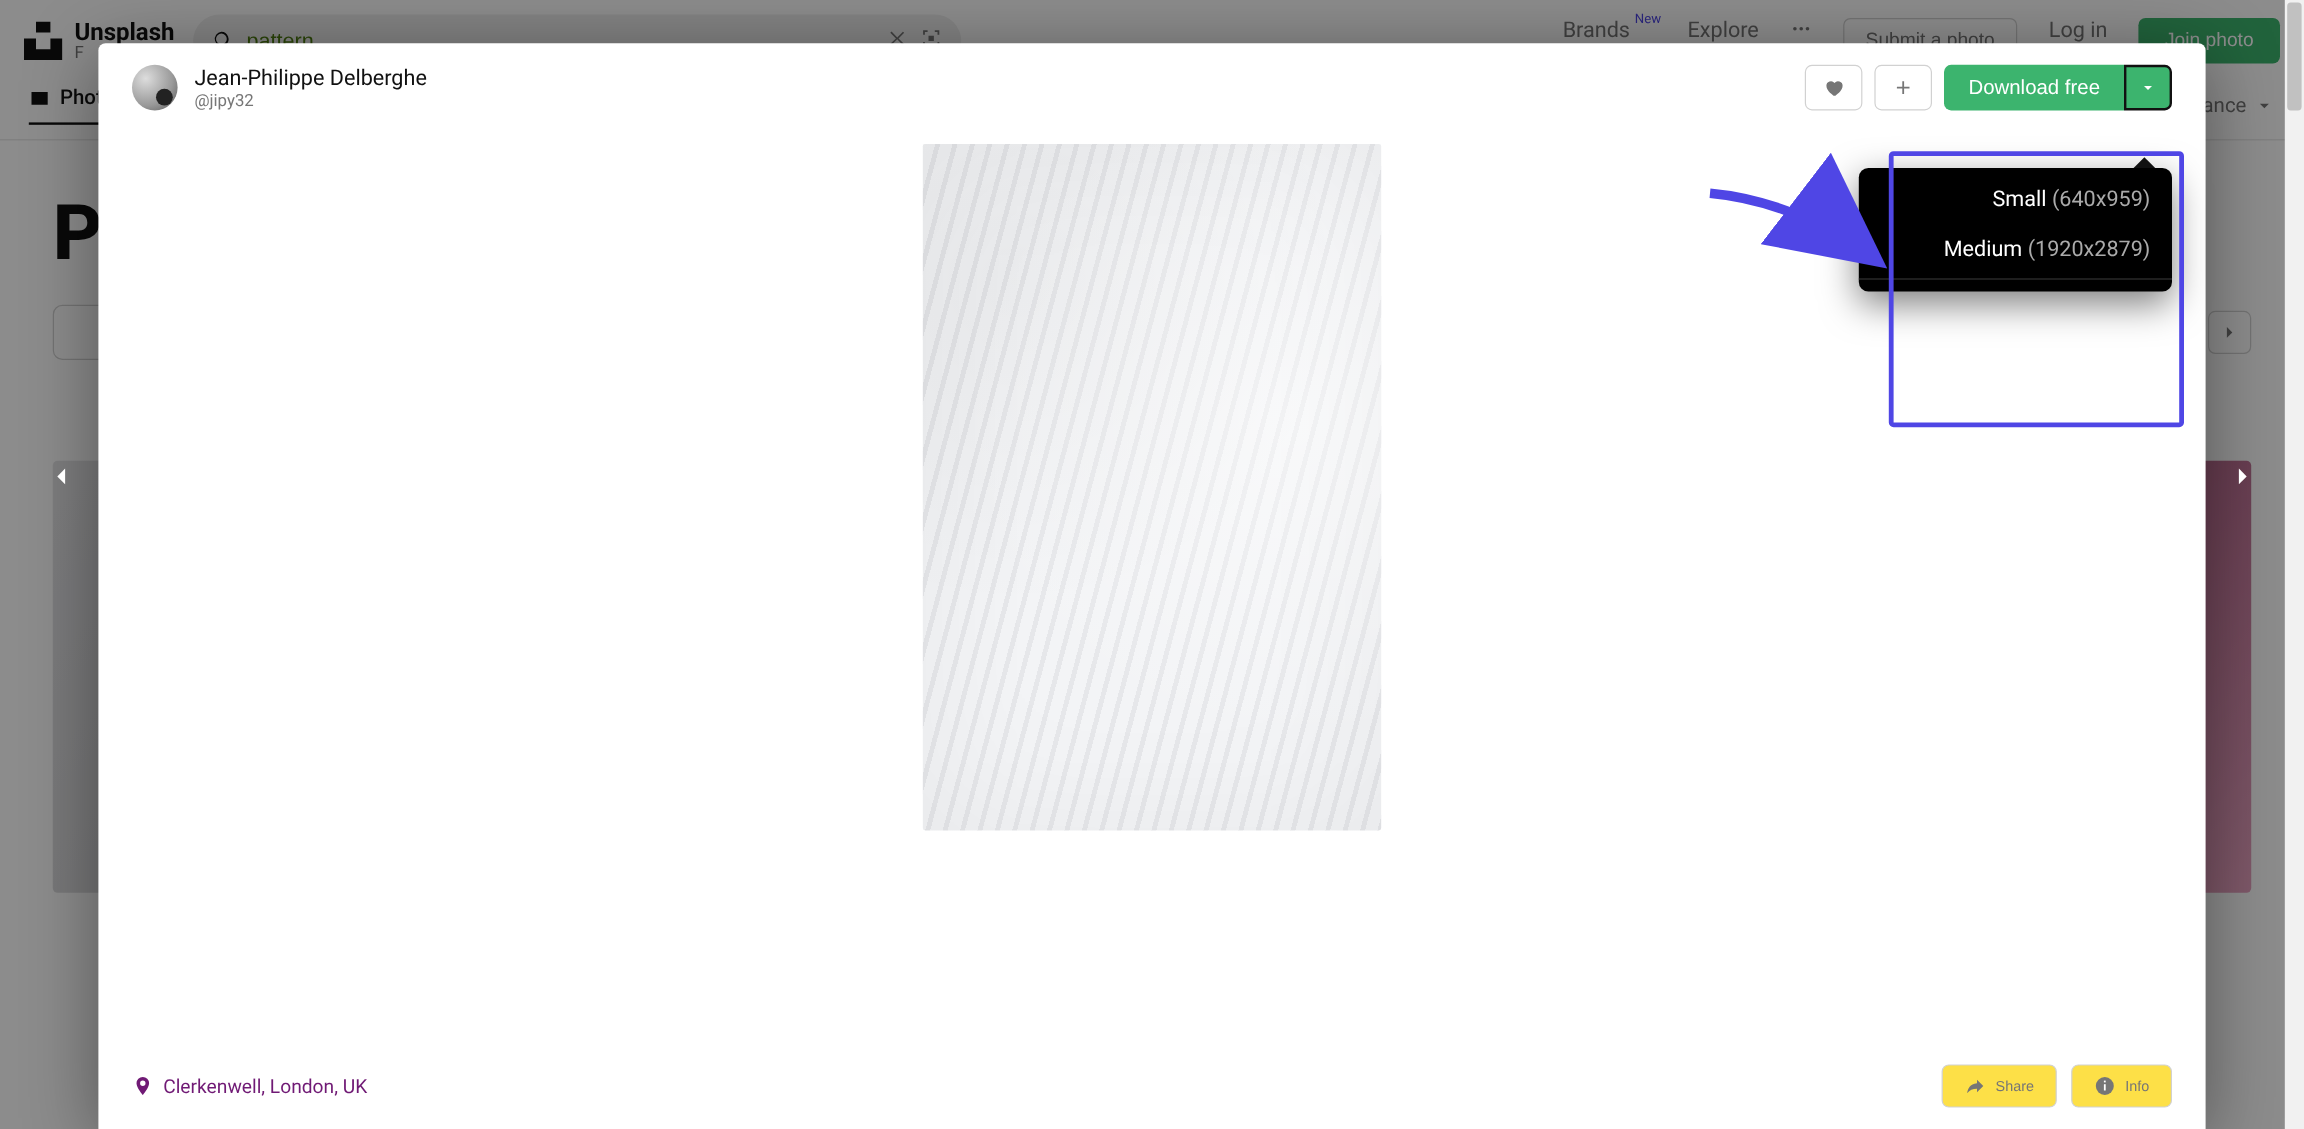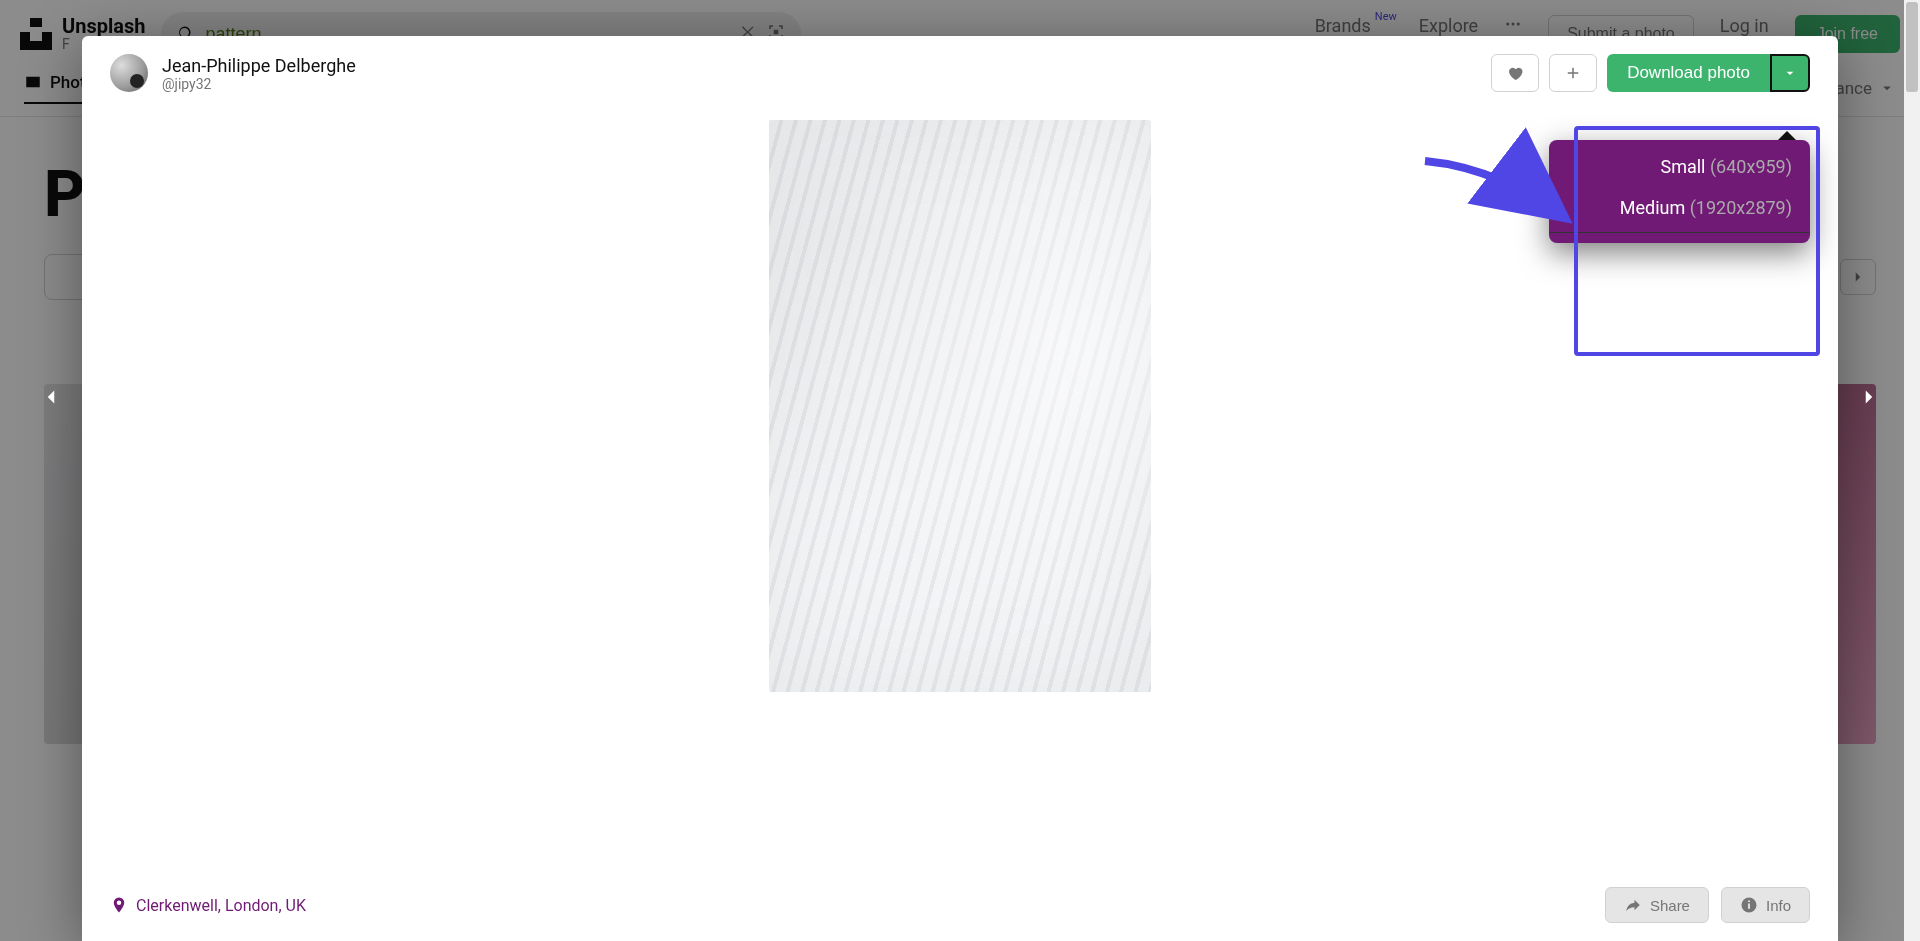--- a/index.html
+++ b/index.html
@@ -129,31 +129,31 @@
       radial-gradient(120% 80% at 20% 20%, rgba(0,0,0,0.04), transparent 60%);
   }
 
   .modal-footer{
     display:flex; align-items:center; justify-content:space-between;
     padding:14px 28px 18px 28px;
   }
   .location{ display:flex; align-items:center; gap:8px; color:#701a75; font-size:16px; }
   .footer-right{ display:flex; gap:12px; }
   .chip-btn{
-    border:1px solid #d1d1d1; background:#e5e5e5; color:#767676;
-    padding:8px 18px; border-radius:6px; font-size:15px;
+    border:1px solid #d1d1d1; background:#fde047; color:#767676;
+    padding:8px 18px; border-radius:6px; font-size:12px;
     display:flex; align-items:center; gap:8px; cursor:pointer;
   }
 
   
   .size-menu{
     position:absolute;
     top:104px; right:28px;
     width:261px;
-    background:#701a75; color:#fff;
+    background:#000000; color:#fff;
     border-radius:8px;
     padding:6px 0;
     box-shadow:0 10px 30px rgba(0,0,0,0.5);
   }
   .size-menu::before{
     content:""; position:absolute; top:-9px; right:14px;
     border-left:9px solid transparent;
     border-right:9px solid transparent;
     border-bottom:9px solid #111;
   }
@@ -224,21 +224,21 @@
       <span>Explore</span>
       <span>
         <svg class="icon" viewBox="0 0 24 24">
             <circle cx="5" cy="12" r="2"></circle>
             <circle cx="12" cy="12" r="2"></circle>
             <circle cx="19" cy="12" r="2"></circle>
           </svg>
       </span>
       <button class="btn-outline">Submit a photo</button>
       <span>Log in</span>
-      <button class="btn-green">Join free</button>
+      <button class="btn-green">Join photo</button>
     </div>
   </div>
 
   <div class="filterbar">
     <span class="tab active">
       <svg viewBox="0 0 24 24">
           <path d="M3 5h18v14H3z M3 15l5-5 4 4 3-3 6 6"></path>
         </svg>
       <span>Photos</span>
     </span>
@@ -299,21 +299,21 @@
         <svg class="icon" viewBox="0 0 24 24">
             <path d="M12 21s-8-5.3-8-11a5 5 0 019-3 5 5 0 019 3c0 5.7-8 11-8 11z"></path>
           </svg>
       </button>
       <button class="icon-btn">
         <svg class="icon" viewBox="0 0 24 24">
             <path d="M11 5h2v6h6v2h-6v6h-2v-6H5v-2h6z"></path>
           </svg>
       </button>
       <div class="download-group">
-        <button class="download-btn">Download photo</button>
+        <button class="download-btn">Download free</button>
         <button class="download-caret">
           <svg width="16" height="16" viewBox="0 0 24 24" fill="#fff">
               <path d="M7 10l5 5 5-5z"></path>
             </svg>
         </button>
       </div>
     </div>
   </div>
 
   <div class="modal-image-wrap">

